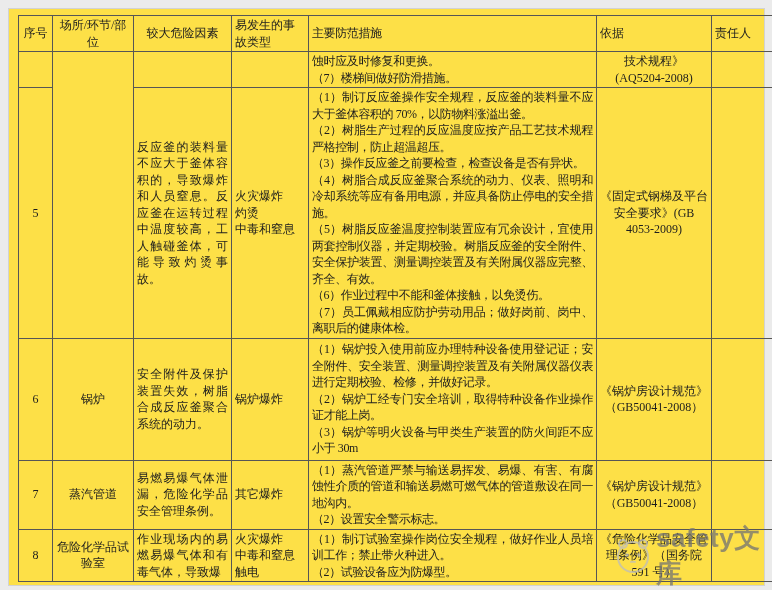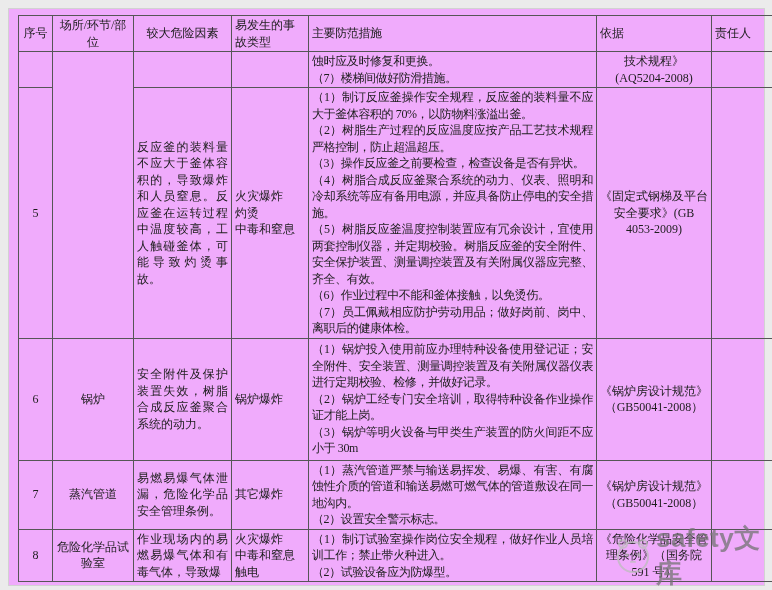--- a/index.html
+++ b/index.html
@@ -4,21 +4,21 @@
 <style>
   html,body{margin:0;padding:0;}
   body{
     width:772px;height:590px;overflow:hidden;position:relative;
     background:#ebebeb;
     font-family:"Liberation Serif","DejaVu Serif",serif;
     color:#1d1d1d;
   }
   .paper{
     position:absolute;left:8px;top:8px;width:757px;height:578px;
-    background:#f0abfc;border:1px solid #d2d2d2;box-sizing:border-box;
+    background:#fde047;border:1px solid #d2d2d2;box-sizing:border-box;
   }
   table.hazard{
     position:absolute;left:9px;top:6px;
     width:742px;border-collapse:collapse;table-layout:fixed;
   }
   table.hazard td,table.hazard th{
     border:1px solid #565656;
     font-size:12px;line-height:16.5px;
     padding:1px 3px;overflow:hidden;box-sizing:border-box;
     font-weight:normal;vertical-align:middle;

